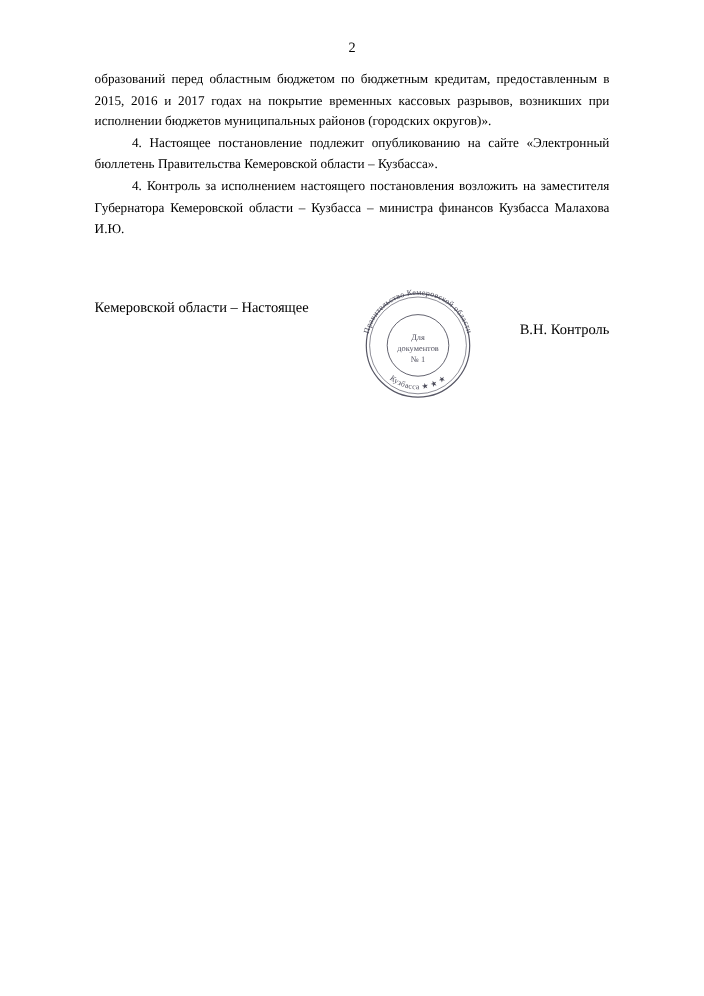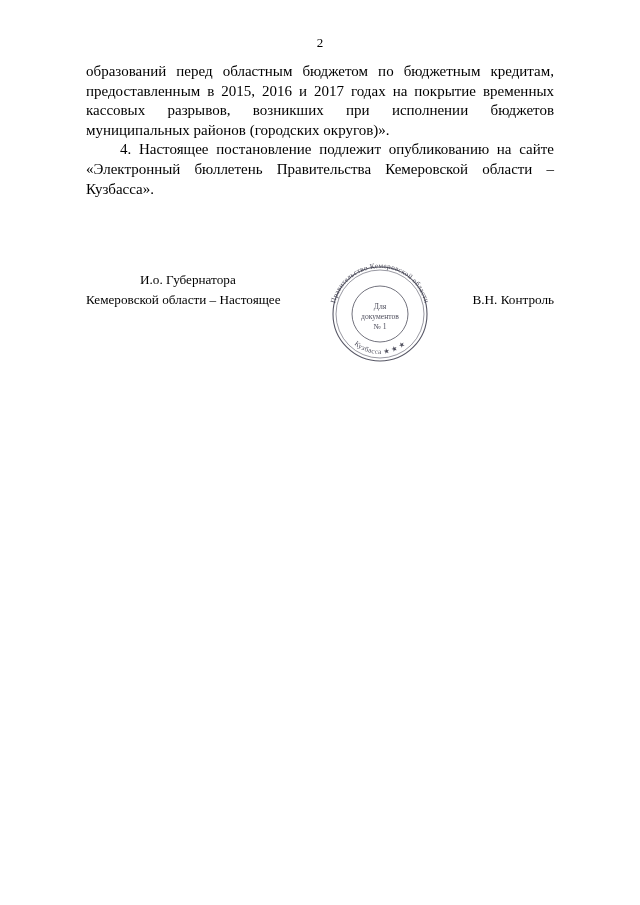--- a/index.html
+++ b/index.html
@@ -30,21 +30,21 @@
     width: 640px;
     text-align: center;
     font-size: 13px;
     line-height: 14px;
   }
   .body-text {
     position: absolute;
     left: 86px;
     top: 62px;
     width: 468px;
-    font-size: 15px;
+    font-size: 12px;
     line-height: 19.6px;
     text-align: justify;
     text-justify: inter-word;
   }
   .para {
     margin: 0 0 0 0;
     text-align: justify;
   }
   .para.cont {
     text-indent: 0;
@@ -100,26 +100,24 @@
 </head>
 <body>
 
 <div class="page">
 
   <div class="page-number">2</div>
 
   <div class="body-text">
     <p class="para cont">образований перед областным бюджетом по бюджетным кредитам, предоставленным в 2015, 2016 и 2017 годах на покрытие временных кассовых разрывов, возникших при исполнении бюджетов муниципальных районов (городских округов)».</p>
     <p class="para ind">4. Настоящее постановление подлежит опубликованию на сайте «Электронный бюллетень Правительства Кемеровской области – Кузбасса».</p>
+    <p class="para ind">4. Контроль за исполнением настоящего постановления возложить на заместителя Губернатора Кемеровской области – Кузбасса – министра финансов Кузбасса Малахова И.Ю.</p>
   </div>
 
   <div class="signature-block">
-    <div class="sig-row">
-      <span class="sig-title">И.о. Губернатора</span>
-    </div>
     <div class="sig-row">
       <span class="sig-org">Кемеровской области – Настоящее</span>
     </div>
     <span class="sig-name">В.Н. Контроль</span>
   </div>
 
   <div class="stamp">
     <svg width="124" height="124" viewBox="0 0 124 124" xmlns="http://www.w3.org/2000/svg" aria-hidden="true">
       <defs>
         <path id="arcTop" d="M 16,62 A 46,46 0 1 1 108,62" fill="none"></path>

